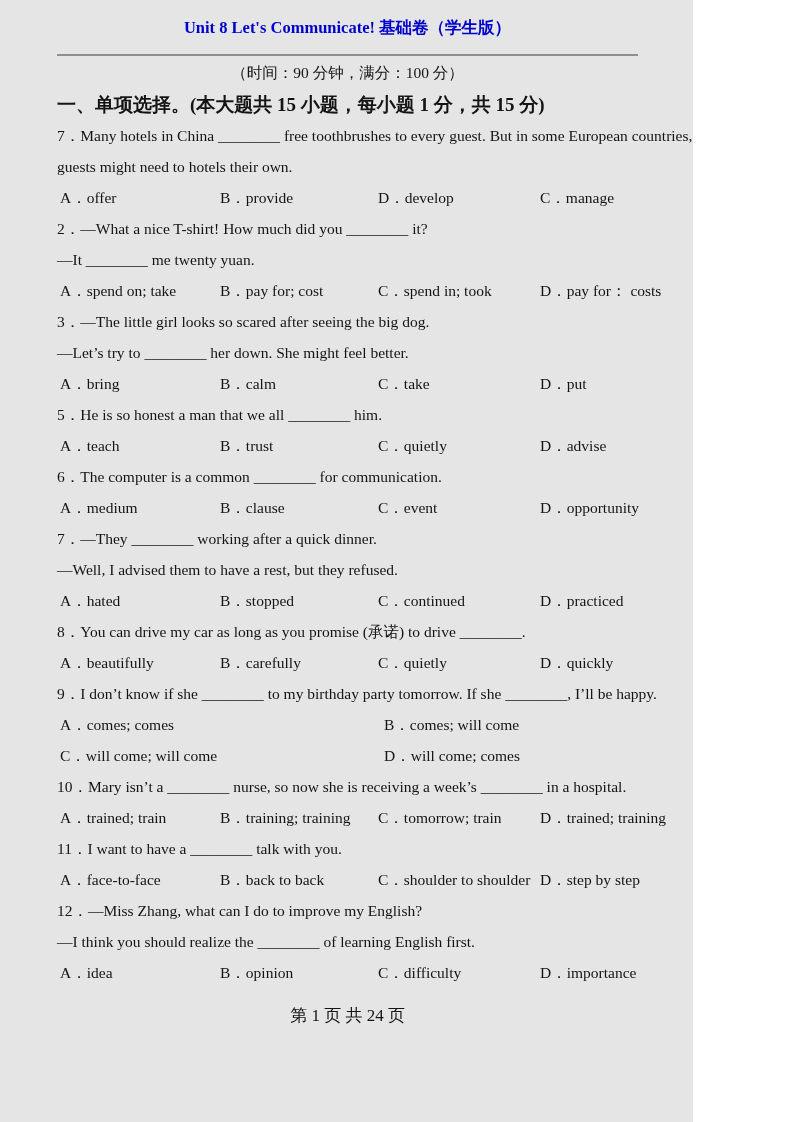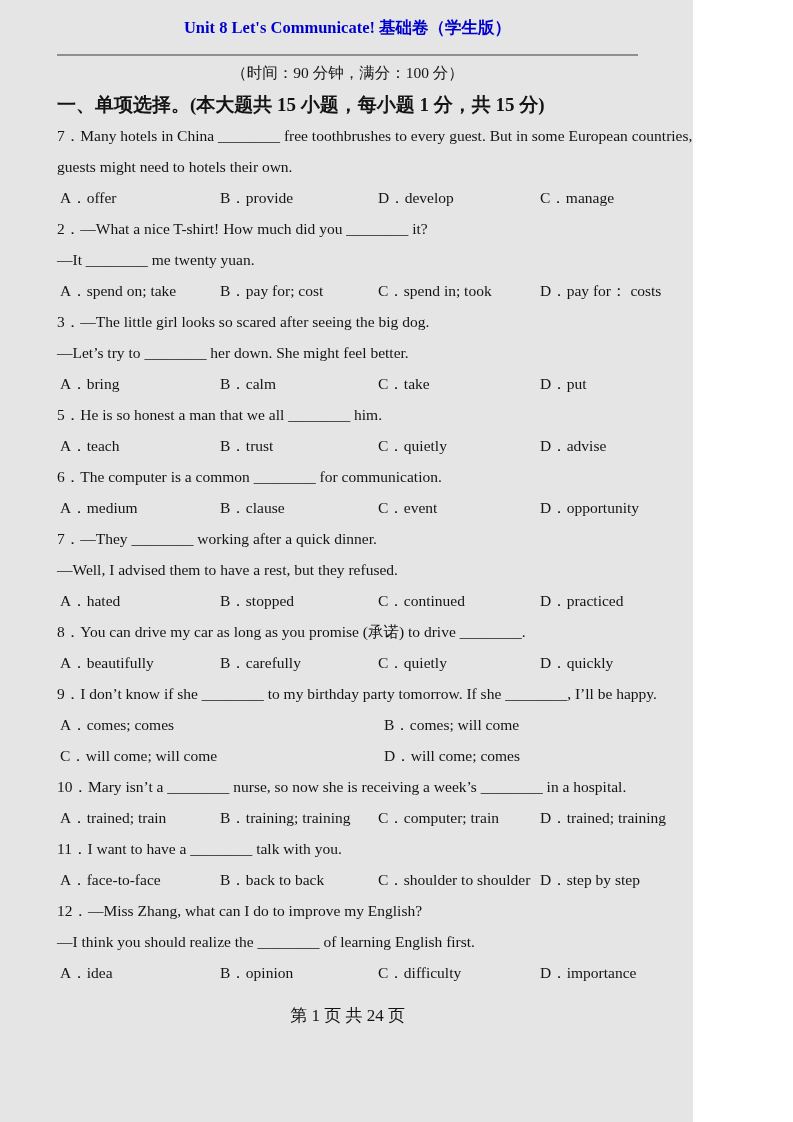--- a/index.html
+++ b/index.html
@@ -140,21 +140,21 @@
           <span class="opt">B．comes; will come</span>
           <span class="opt">C．will come; will come</span>
           <span class="opt">D．will come; comes</span>
         </div>
       </div>
       <div>
         <p class="qline">10．Mary isn’t a ________ nurse, so now she is receiving a week’s ________ in a hospital.</p>
         <div class="options four-col">
           <span class="opt">A．trained; train</span>
           <span class="opt">B．training; training</span>
-          <span class="opt">C．computer; train</span>
+          <span class="opt">C．tomorrow; train</span>
           <span class="opt">D．trained; training</span>
         </div>
       </div>
       <div>
         <p class="qline">11．I want to have a ________ talk with you.</p>
         <div class="options four-col">
           <span class="opt">A．face-to-face</span>
           <span class="opt">B．back to back</span>
           <span class="opt">C．shoulder to shoulder</span>
           <span class="opt">D．step by step</span>

